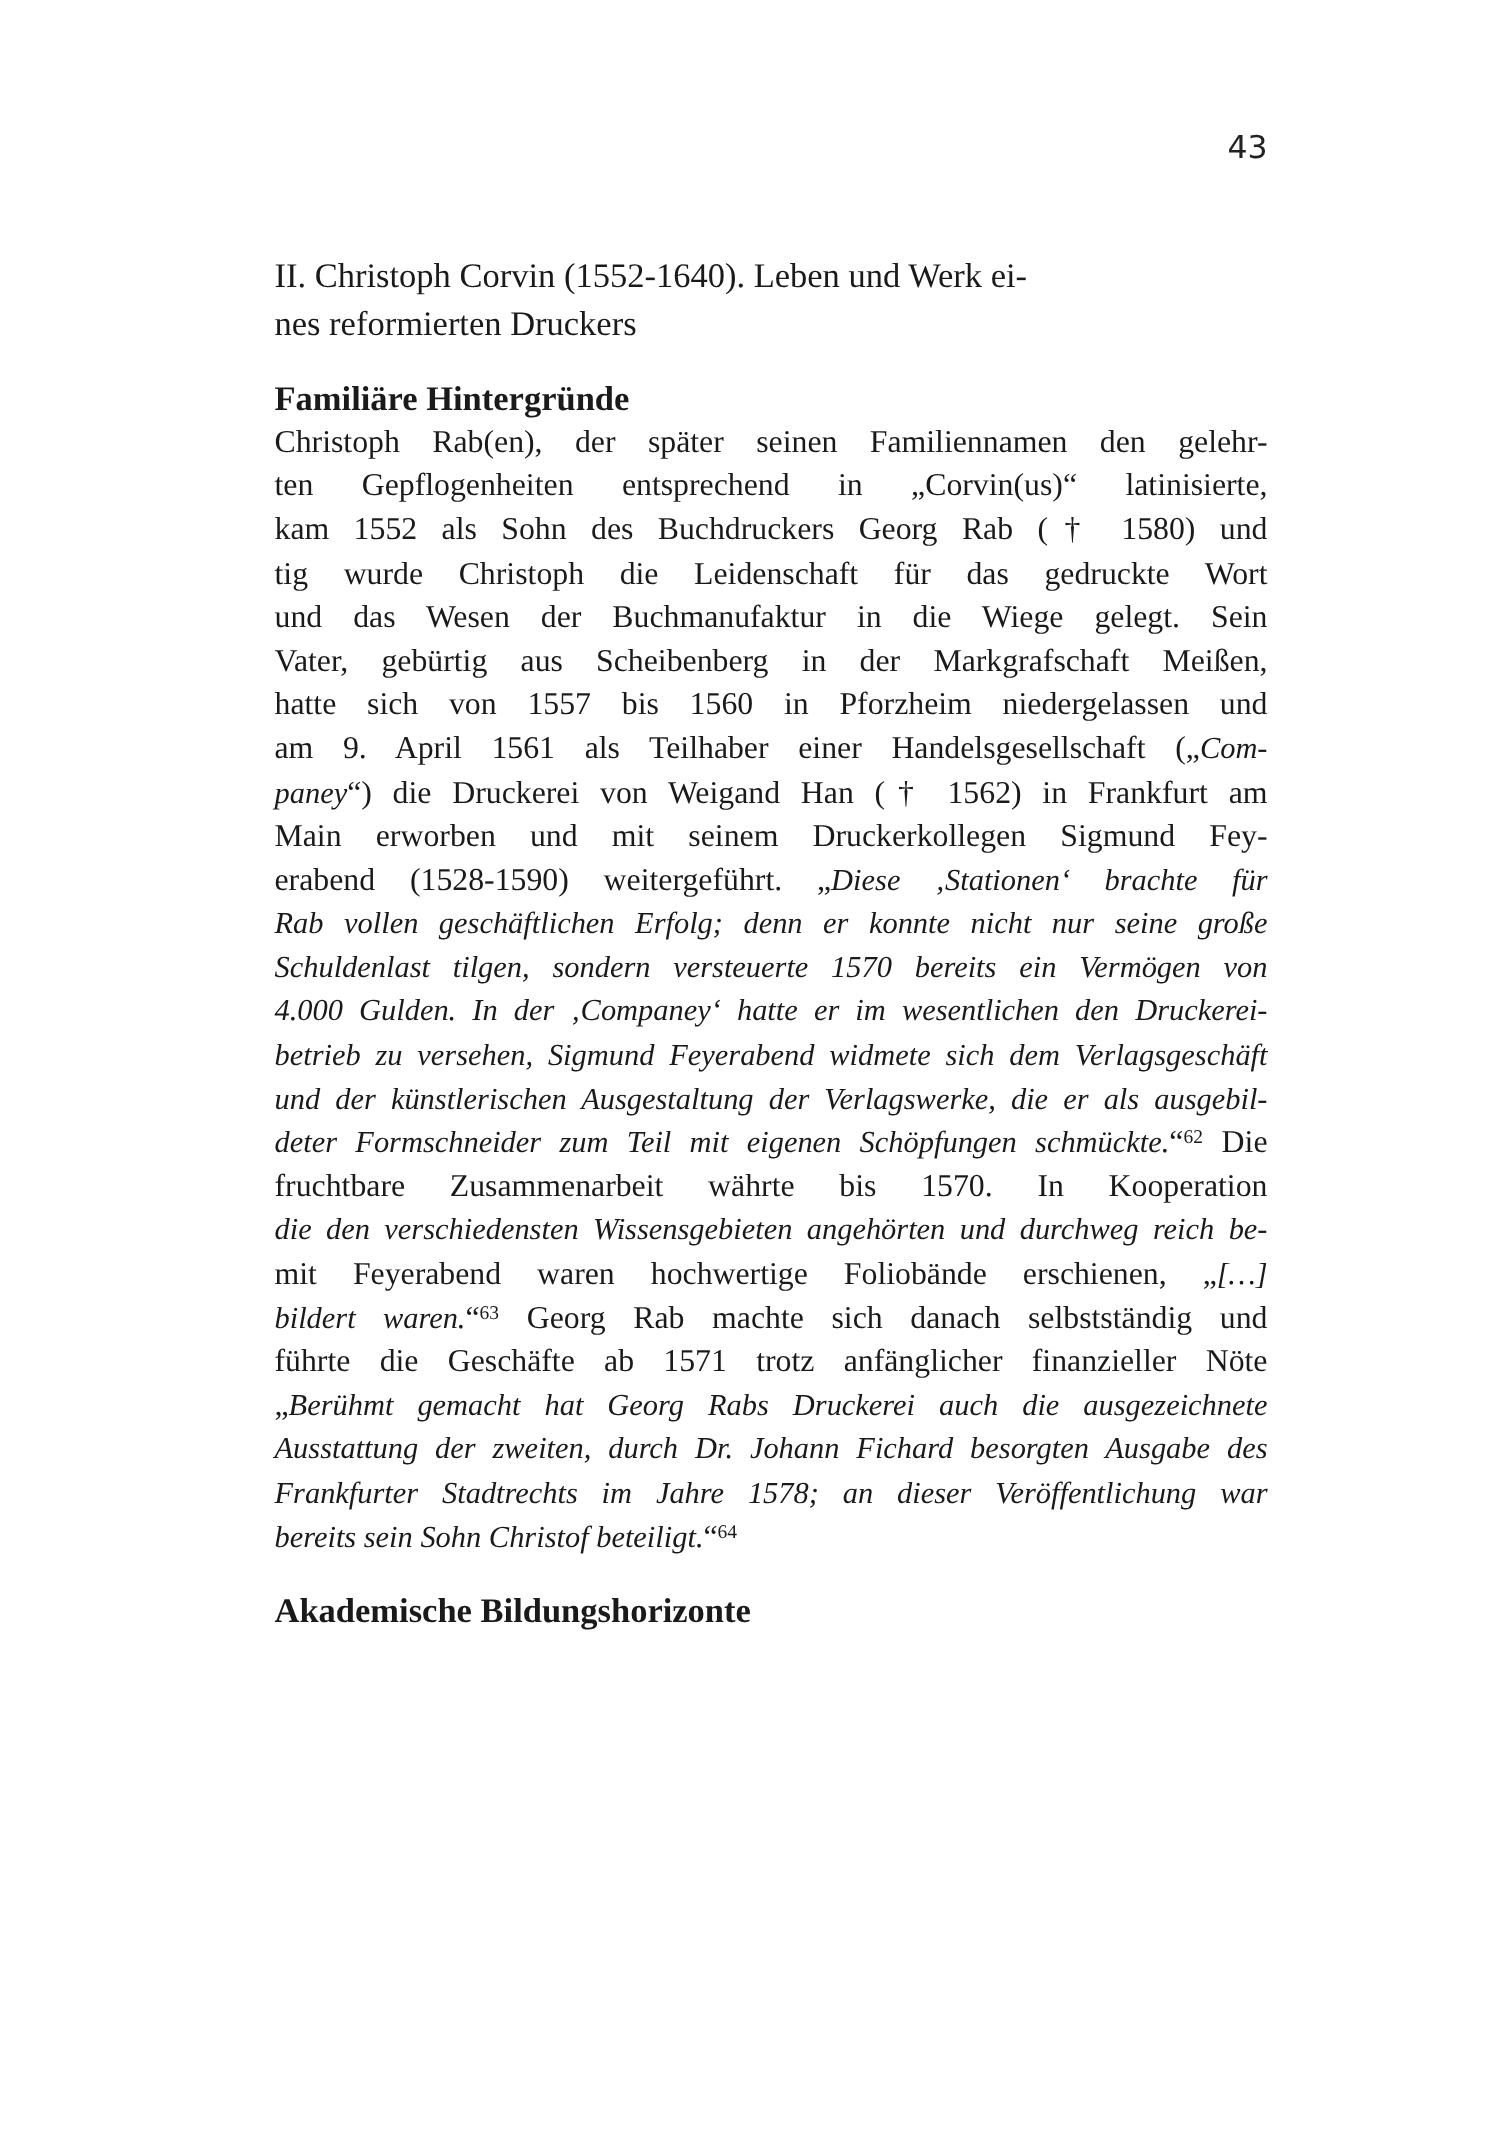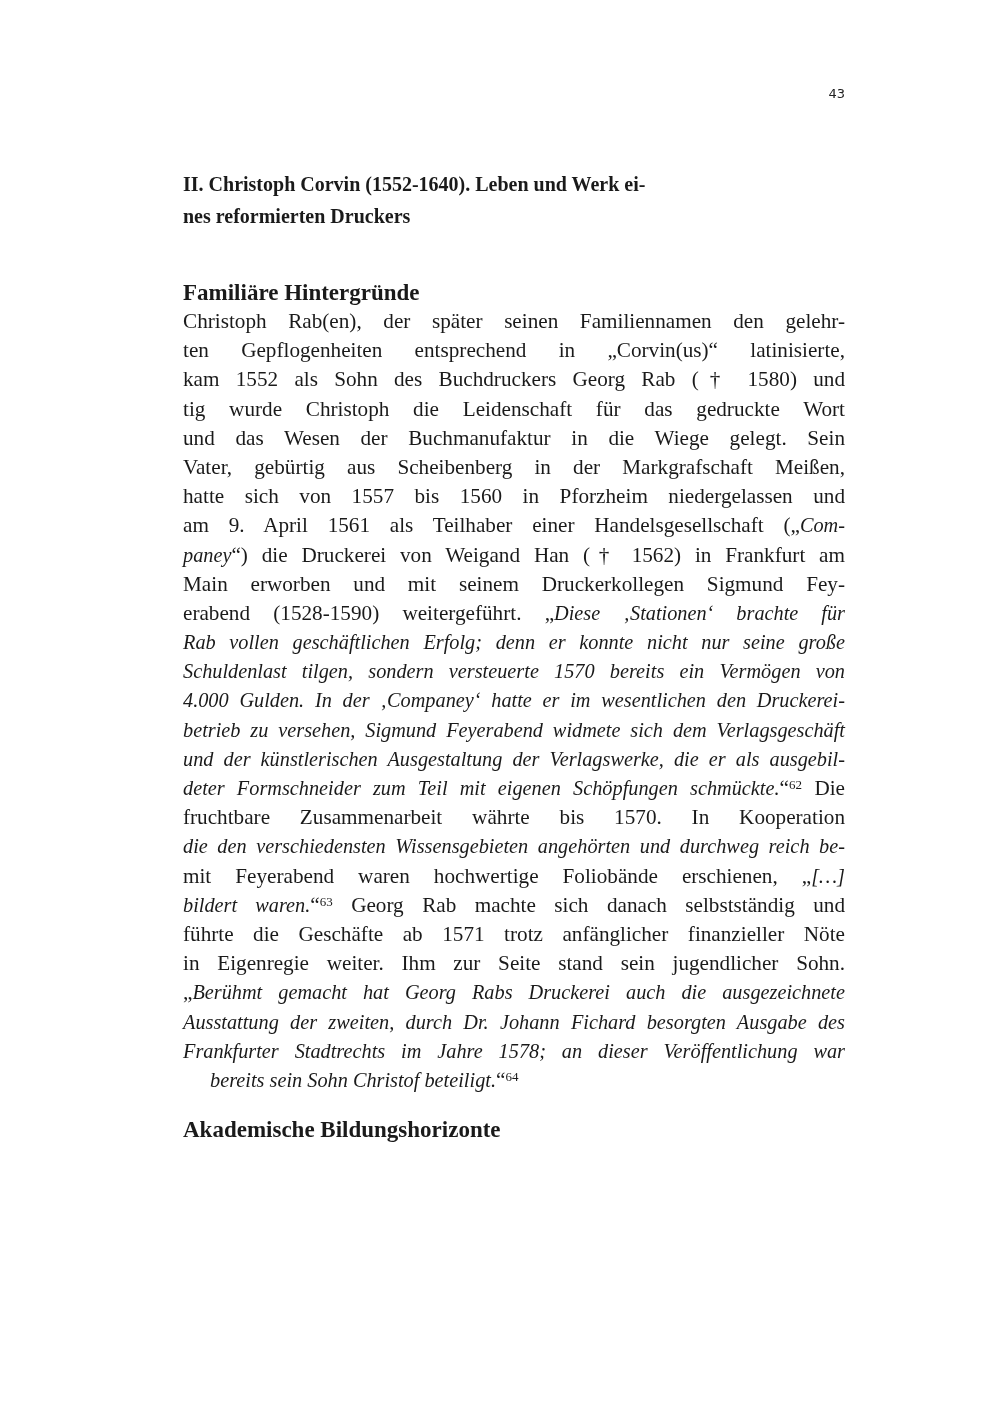--- a/index.html
+++ b/index.html
@@ -1,38 +1,38 @@
 <!DOCTYPE html>
 <html><head>
 <meta charset="utf-8">
 <style>
   html, body { margin: 0; padding: 0; background: #ffffff; }
   body { width: 1000px; height: 1419px; position: relative; overflow: hidden; color: #1a1a1a; }
   .page-number {
     position: absolute; top: 86px; right: 155px;
-    font-family: "DejaVu Sans", sans-serif; font-size: 13px; color: #222;
+    font-family: "DejaVu Sans", sans-serif; font-size: 21px; color: #222;
   }
   .content {
     position: absolute; left: 183px; width: 662px; top: 168px;
     font-family: "Liberation Serif", serif;
   }
   .chapter-title {
-    font-size: 20px; font-weight: bold; line-height: 32px; margin: 0 0 0 0;
+    font-size: 23px; font-weight: normal; line-height: 32px; margin: 0 0 0 0;
   }
   .section-heading {
     font-size: 23px; font-weight: bold; line-height: 29px; margin: 0;
   }
-  .h-fam { margin-top: 46px; }
+  .h-fam { margin-top: 19px; }
   .h-akad { margin-top: 20px; }
   .line {
     font-size: 21.2px; line-height: 29.2px; height: 29.2px;
     text-align: justify; text-align-last: justify; white-space: nowrap;
     overflow: visible;
   }
-  .line.last { text-align-last: left; margin-left: 27px; }
+  .line.last { text-align-last: left; }
   .it { font-style: italic; font-size: 20.3px; }
   sup.fn { font-size: 13px; vertical-align: 6px; line-height: 0; }
 </style>
 </head>
 <body>
 
 <div class="page-number">43</div>
 
 <div class="content">
   <div class="chapter-title">
@@ -58,21 +58,20 @@
         <div class="line"><span class="it">Schuldenlast tilgen, sondern versteuerte 1570 bereits ein Vermögen von</span></div>
         <div class="line"><span class="it">4.000 Gulden. In der ‚Companey‘ hatte er im wesentlichen den Druckerei-</span></div>
         <div class="line"><span class="it">betrieb zu versehen, Sigmund Feyerabend widmete sich dem Verlagsgeschäft</span></div>
         <div class="line"><span class="it">und der künstlerischen Ausgestaltung der Verlagswerke, die er als ausgebil-</span></div>
         <div class="line"><span class="it">deter Formschneider zum Teil mit eigenen Schöpfungen schmückte.</span><span class="">“</span><sup class="fn">62</sup><span class=""> Die</span></div>
         <div class="line"><span class="">fruchtbare Zusammenarbeit währte bis 1570. In Kooperation</span></div>
         <div class="line"><span class="it">die den verschiedensten Wissensgebieten angehörten und durchweg reich be-</span></div>
         <div class="line"><span class="">mit Feyerabend waren hochwertige Foliobände erschienen, „</span><span class="it">[…]</span></div>
         <div class="line"><span class="it">bildert waren.</span><span class="">“</span><sup class="fn">63</sup><span class=""> Georg Rab machte sich danach selbstständig und</span></div>
         <div class="line"><span class="">führte die Geschäfte ab 1571 trotz anfänglicher finanzieller Nöte</span></div>
-        <div class="line"><span class="">in Eigenregie weiter. Ihm zur Seite stand sein jugendlicher Sohn.</span></div>
         <div class="line"><span class="">„</span><span class="it">Berühmt gemacht hat Georg Rabs Druckerei auch die ausgezeichnete</span></div>
         <div class="line"><span class="it">Ausstattung der zweiten, durch Dr. Johann Fichard besorgten Ausgabe des</span></div>
         <div class="line"><span class="it">Frankfurter Stadtrechts im Jahre 1578; an dieser Veröffentlichung war</span></div>
         <div class="line last"><span class="it">bereits sein Sohn Christof beteiligt.</span><span class="">“</span><sup class="fn">64</sup></div>
       </div>
   </div>
 
   <div class="section">
     <h2 class="section-heading h-akad">Akademische Bildungshorizonte</h2>
   </div>

